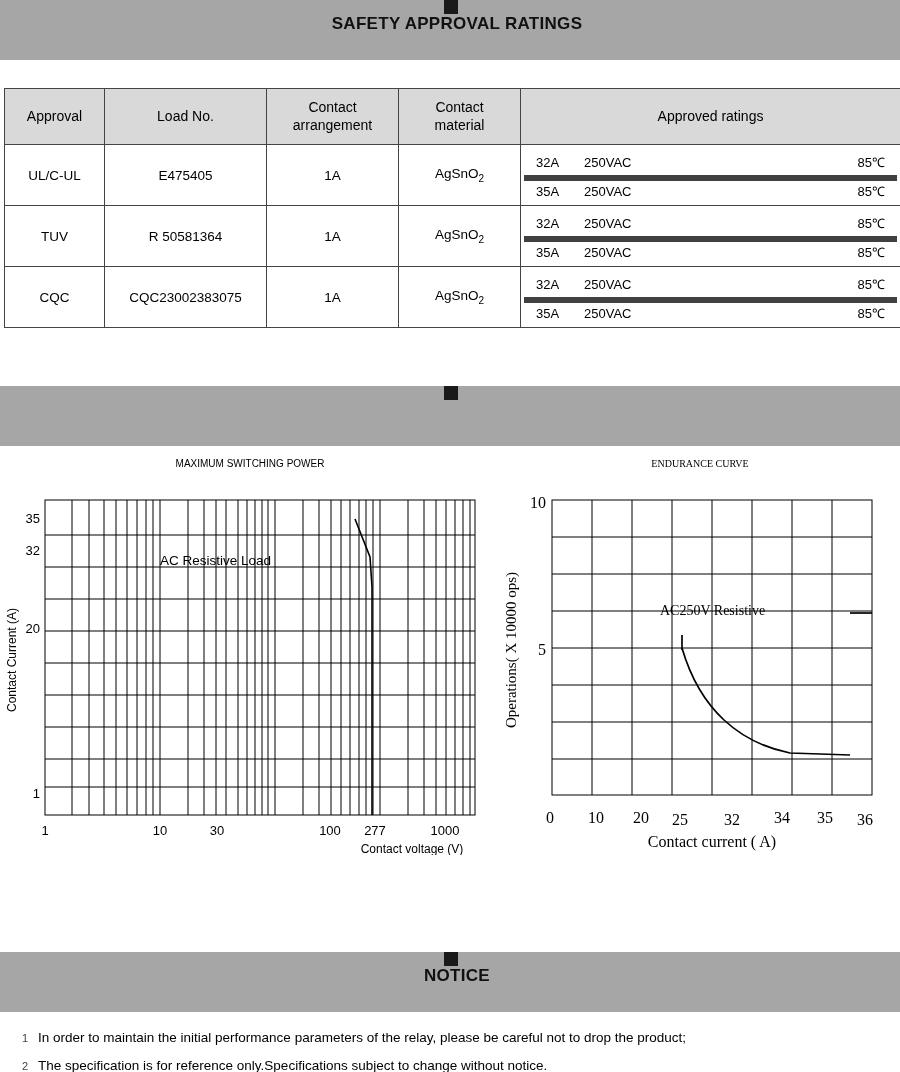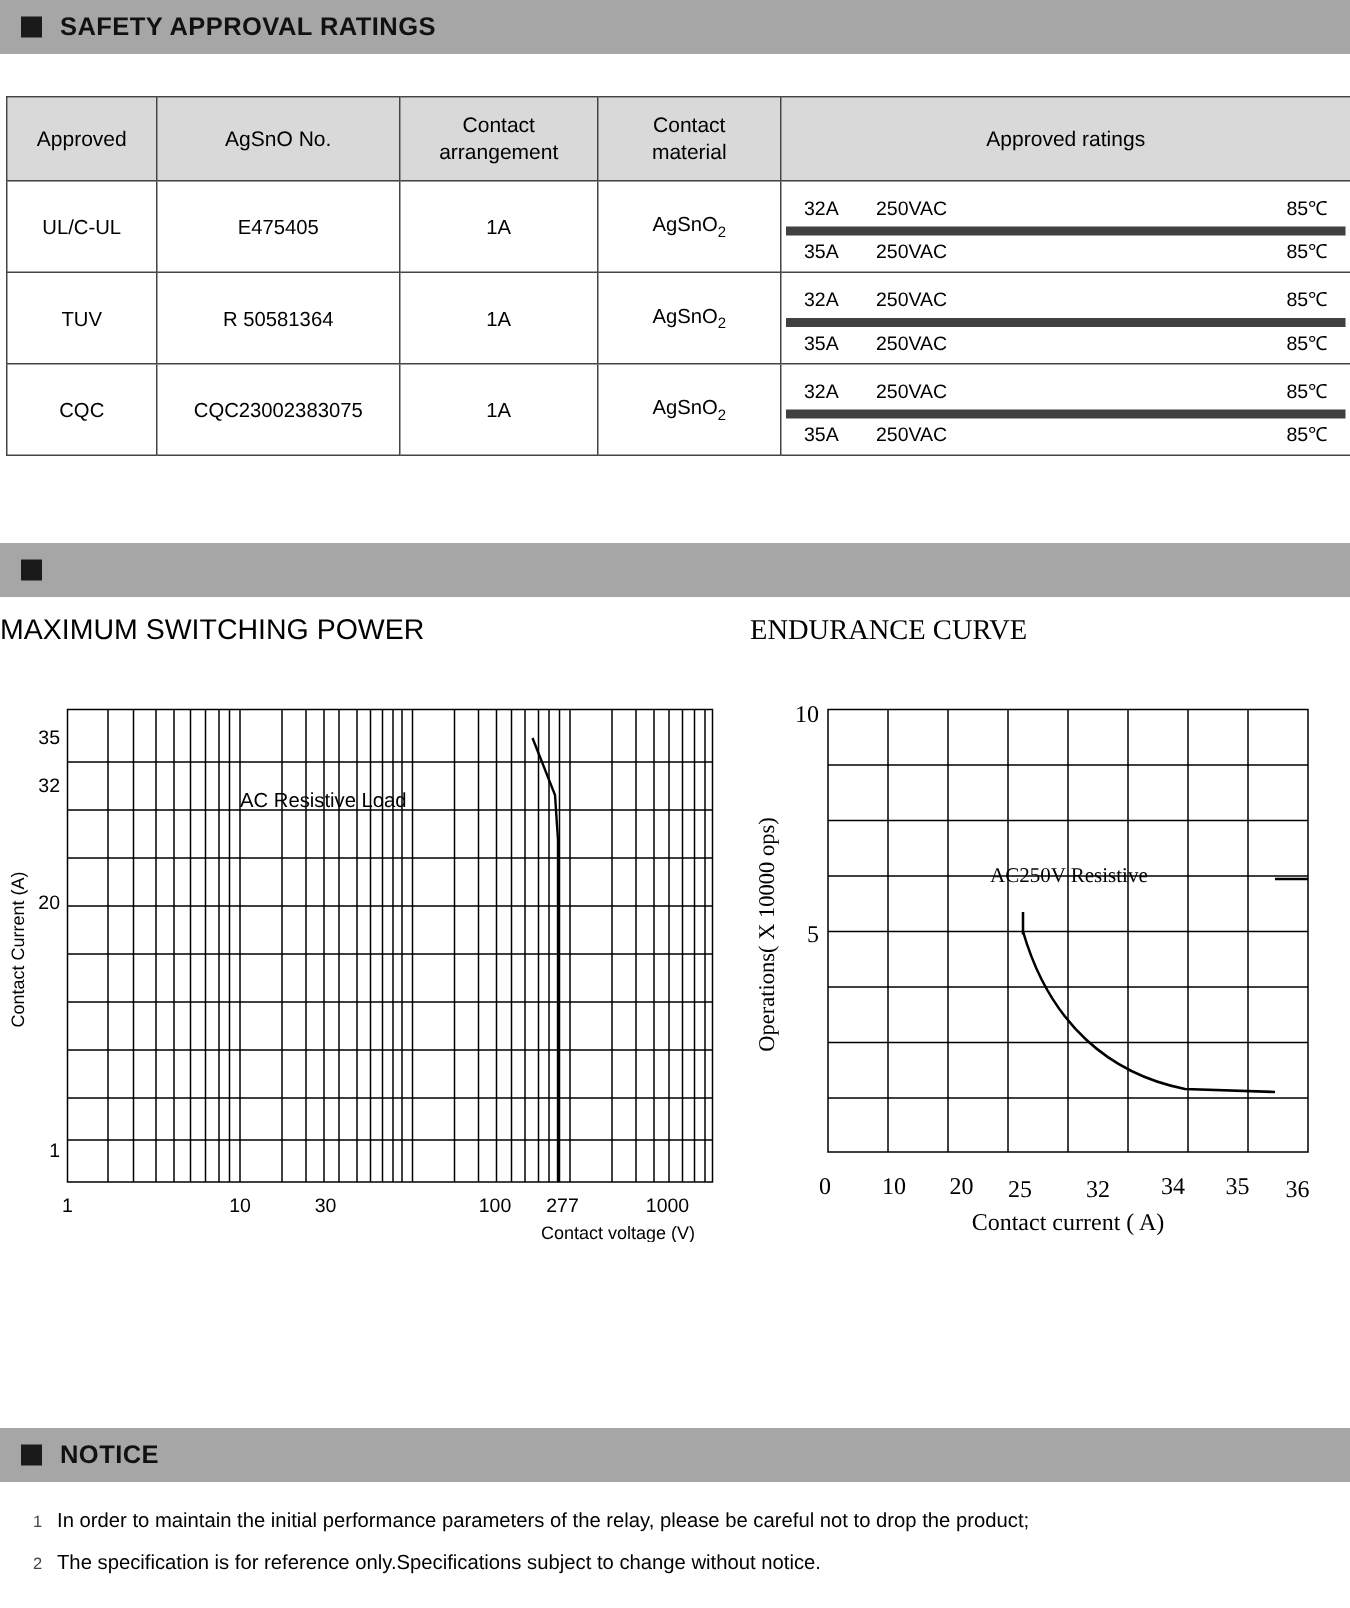--- a/index.html
+++ b/index.html
@@ -12,25 +12,26 @@
     height: 1072px;
     position: relative;
     font-family: "Liberation Sans", sans-serif;
     color: #000;
     overflow: hidden;
   }
 
   
   .section-bar {
     background: #a6a6a6;
-    height: 36px;
+    height: 60px;
     display: flex;
     align-items: center;
     padding-left: 14px;
     margin: 0;
+    flex-direction: column;
   }
   .section-bar .marker {
     width: 14px; height: 14px;
     background: #1a1a1a;
     display: inline-block;
     margin-right: 12px;
   }
   .section-bar .title {
     font-size: 17px;
     font-weight: bold;
@@ -82,23 +83,23 @@
   .sub { font-size: 10px; vertical-align: sub; }
 
   
   .perf-section { margin-top: 58px; }
   .charts-row {
     display: flex;
     margin-top: 12px;
   }
   .chart-block { position: relative; }
   .chart-title {
-    text-align: left;
-    font-size: 19px;
-    margin-bottom: 16px;
+    text-align: center;
+    font-size: 10px;
+    margin-bottom: 6px;
   }
   .chart-svg-holder { position: relative; }
 
   
   .notice-section { position: absolute; left: 0; right: 0; top: 952px; }
   .notice-list { padding: 18px 0 0 12px; }
   .notice-item {
     display: flex;
     align-items: baseline;
     font-size: 13.5px;
@@ -125,22 +126,22 @@
   <table class="safety">
     <colgroup>
       <col style="width:100px">
       <col style="width:162px">
       <col style="width:132px">
       <col style="width:122px">
       <col style="width:380px">
     </colgroup>
     <thead>
       <tr>
-        <th>Approved</th>
-        <th>AgSnO No.</th>
+        <th>Approval</th>
+        <th>Load No.</th>
         <th>
           <span>Contact</span><br>
           <span>arrangement</span>
         </th>
         <th>
           <span>Contact</span><br>
           <span>material</span>
         </th>
         <th>Approved ratings</th>
       </tr>

